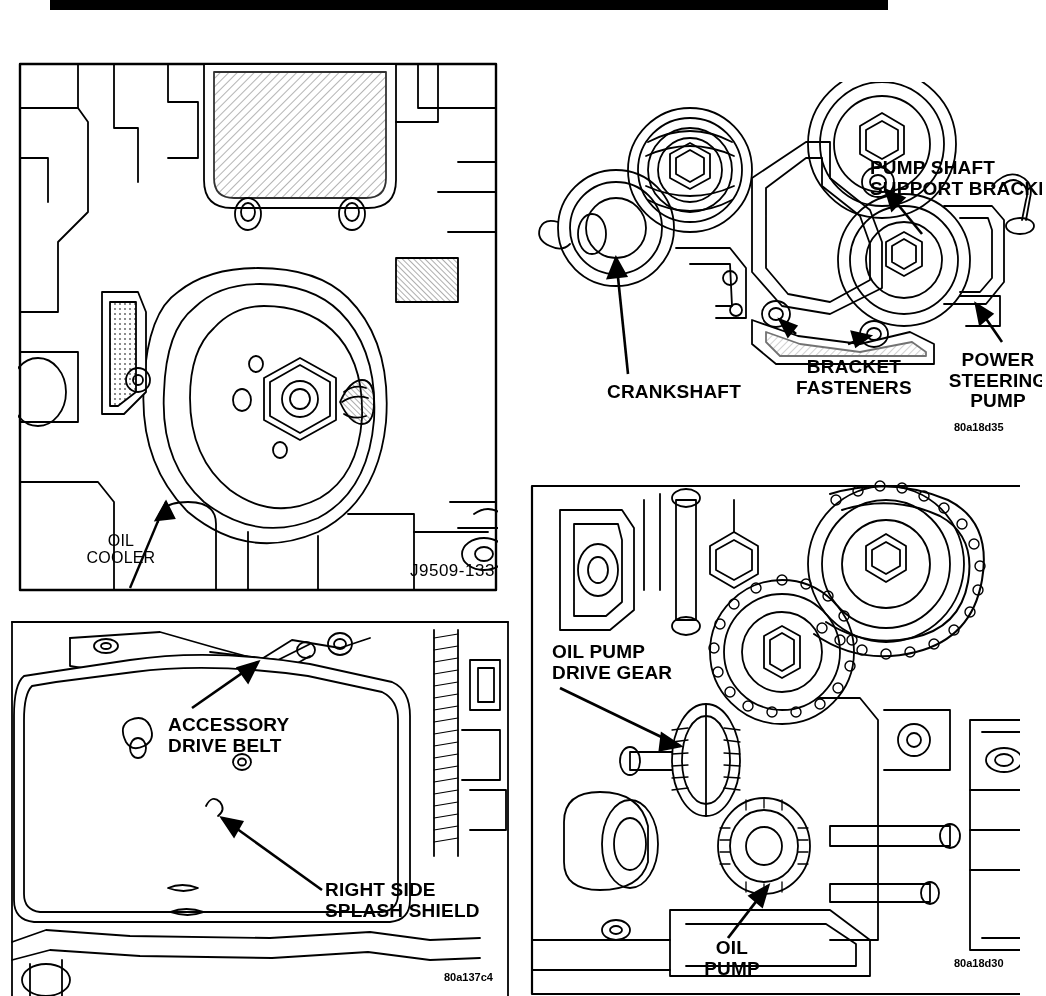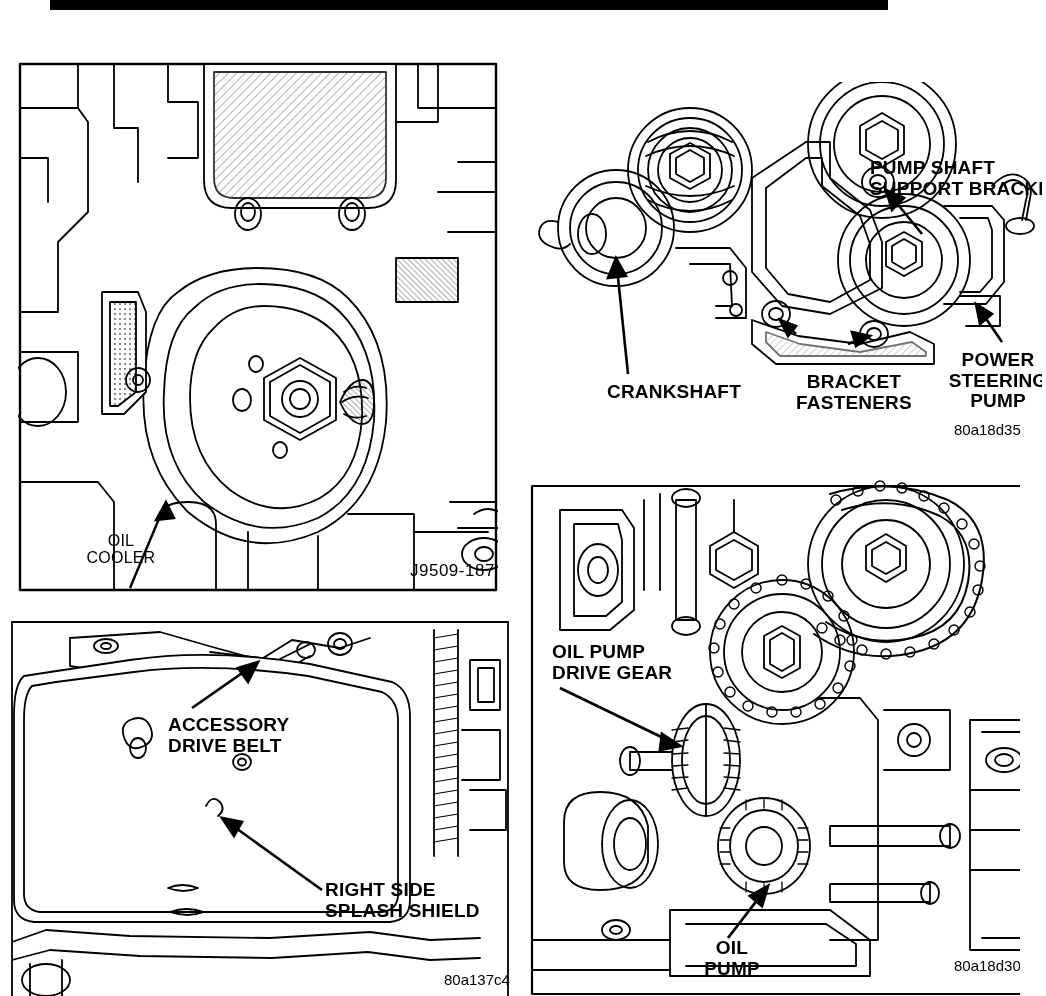--- a/index.html
+++ b/index.html
@@ -45,22 +45,22 @@
     white-space: pre;
   }
   .label.cap {
     font-size: 19px;
   }
   .label.small {
     font-size: 16px;
     font-weight: normal;
   }
   .label.code {
-    font-size: 15px;
-    font-weight: normal;
+    font-size: 11px;
+    font-weight: bold;
     letter-spacing: 0;
   }
   .label.codebig {
     font-size: 17px;
     font-weight: normal;
     letter-spacing: 0.5px;
   }
   .label.center { text-align: center; }
 </style>
 </head>
@@ -147,21 +147,21 @@
       </g>
 
       <g stroke="#000" stroke-width="2.4" fill="#000">
         <path d="M112 526 L148 440" fill="none"></path>
         <path d="M148 440 L138 458 L156 456 Z"></path>
       </g>
     </svg>
 
     <div class="label small center" style="left:58px; top:470px; width:90px;">OIL
 COOLER</div>
-    <div class="label codebig" style="left:392px; top:500px;">J9509-187</div>
+    <div class="label codebig" style="left:392px; top:500px;">J9509-133</div>
   </div>
 
   <div class="figure" style="left:530px; top:82px; width:512px; height:372px;">
     <svg class="fig-svg" width="512" height="372" viewBox="0 0 512 372">
       <defs>
         <pattern id="psHatch" width="5" height="5" patternUnits="userSpaceOnUse" patternTransform="rotate(45)">
           <line x1="0" y1="0" x2="0" y2="5" stroke="#444" stroke-width="0.9"></line>
         </pattern>
       </defs>
       <g fill="none" stroke="#000" stroke-width="1.8" stroke-linejoin="round" stroke-linecap="round">
@@ -235,21 +235,21 @@
         <path d="M340 254 L322 250 L326 264 Z"></path>
 
         <path d="M472 260 L446 222" fill="none"></path>
         <path d="M446 222 L450 242 L462 232 Z"></path>
       </g>
     </svg>
 
     <div class="label cap" style="left:340px; top:76px;">PUMP SHAFT
 SUPPORT BRACKET</div>
     <div class="label cap" style="left:56px; top:300px;margin-left:21px;">CRANKSHAFT</div>
-    <div class="label cap center" style="left:234px; top:290px; width:180px;text-align:center;">BRACKET
+    <div class="label cap center" style="left:234px; top:275px; width:180px;text-align:center;">BRACKET
 FASTENERS</div>
     <div class="label cap center" style="left:418px; top:268px; width:100px;">POWER
 STEERING
 PUMP</div>
     <div class="label code" style="left:424px; top:340px;">80a18d35</div>
   </div>
 
   <div class="figure" style="left:10px; top:620px; width:500px; height:376px;">
     <svg class="fig-svg" width="500" height="376" viewBox="0 0 500 376">
       <defs>

